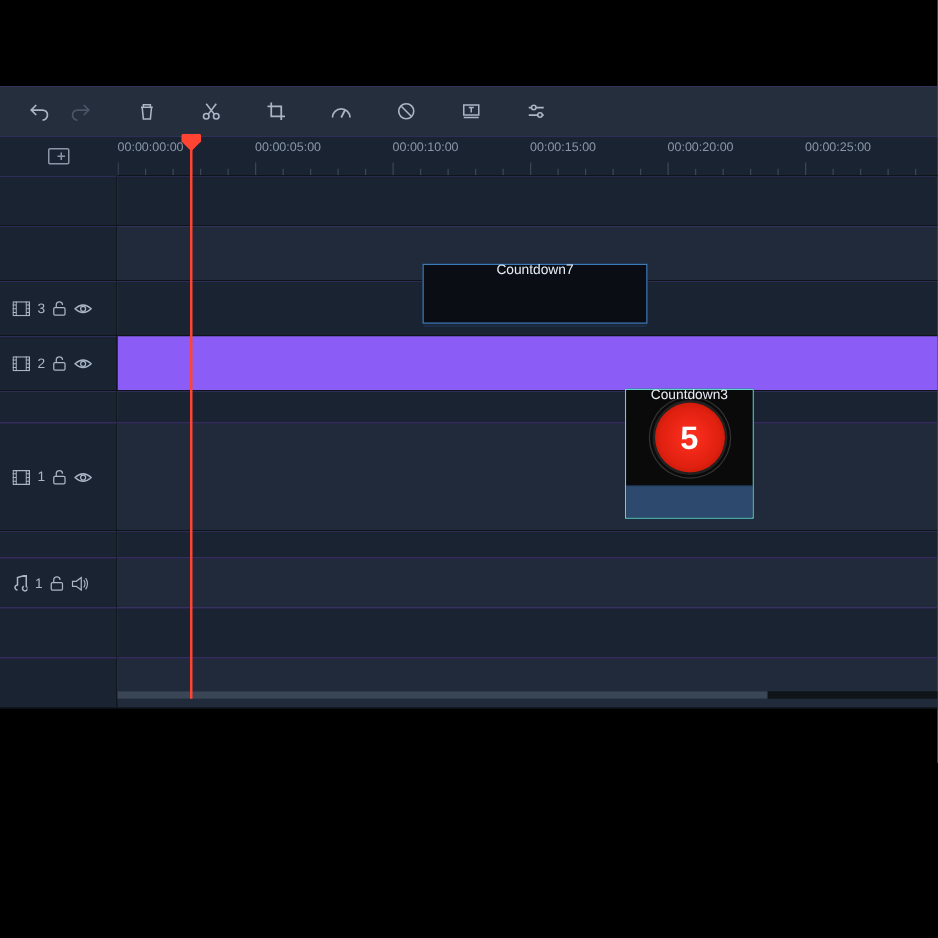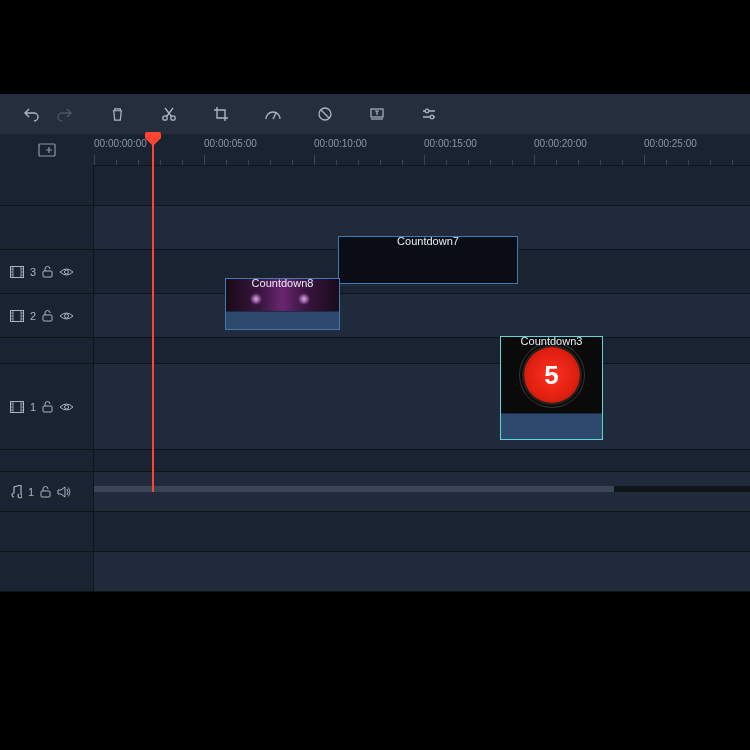--- a/index.html
+++ b/index.html
@@ -1,17 +1,17 @@
 <!DOCTYPE html>
 <html><head>
 <meta charset="utf-8">
 <style>
 * { margin: 0; padding: 0; box-sizing: border-box; font-family: Arial, sans-serif; }
 body { background: #000; width: 750px; height: 750px; overflow: hidden; }
-.canvas { position: absolute; top: 94px; left: 0; width: 750px; height: 398px; background: #8b5cf6; }
+.canvas { position: absolute; top: 69px; left: 0; width: 750px; height: 490px; background: #8b5cf6; }
 
 .toolbar { position: absolute; top: 0; left: 0; right: 0; height: 40px; background: #242e3d; display: flex; align-items: center; padding: 0 16px; gap: 4px; }
 .toolbar .btn { width: 30px; height: 30px; display: flex; align-items: center; justify-content: center; color: #aab5c5; cursor: pointer; }
 .toolbar .btn.disabled { color: #4a5568; }
 .toolbar .sep { width: 14px; }
 
 .ruler-row { position: absolute; top: 40px; left: 0; right: 0; height: 32px; background: #1a2332; display: flex; }
 .track-head-top { width: 94px; height: 32px; display: flex; align-items: center; justify-content: center; color: #8a96a8; }
 .ruler { flex: 1; position: relative; overflow: hidden; border-bottom: 1px solid #0f1419; }
 .ruler-label { position: absolute; top: 4px; color: #8a96a8; font-size: 10px; }
@@ -223,27 +223,20 @@
               <path d="M3 6 V4 A2.5 2.5 0 0 1 8 4" fill="none" stroke="currentColor"></path>
             </svg>
           </span>
           <span style="cursor: pointer;">
             <svg width="15" height="10" viewBox="0 0 15 10">
               <path d="M1 5 Q7.5 -1 14 5 Q7.5 11 1 5 Z" fill="none" stroke="currentColor"></path>
               <circle cx="7.5" cy="5" r="2" fill="none" stroke="currentColor"></circle>
             </svg>
           </span>
         </div>
-        <div class="track-body">
-          <div class="clip" style="left: 131px; width: 115px; top: -16px; height: 52px;">
-            <div class="clip-title">Countdown8</div>
-            <div class="clip-thumb thumb-c8"></div>
-            <div class="clip-audio"></div>
-          </div>
-        </div>
       </div>
       <div class="track" style="height: 26px;">
         <div class="track-head"></div>
         <div class="track-body"></div>
       </div>
       <div class="track alt" style="height: 86px;">
         <div class="track-head">
           <span>
             <svg width="14" height="12" viewBox="0 0 14 12">
               <rect x="0.5" y="0.5" width="13" height="11" fill="none" stroke="currentColor"></rect>

